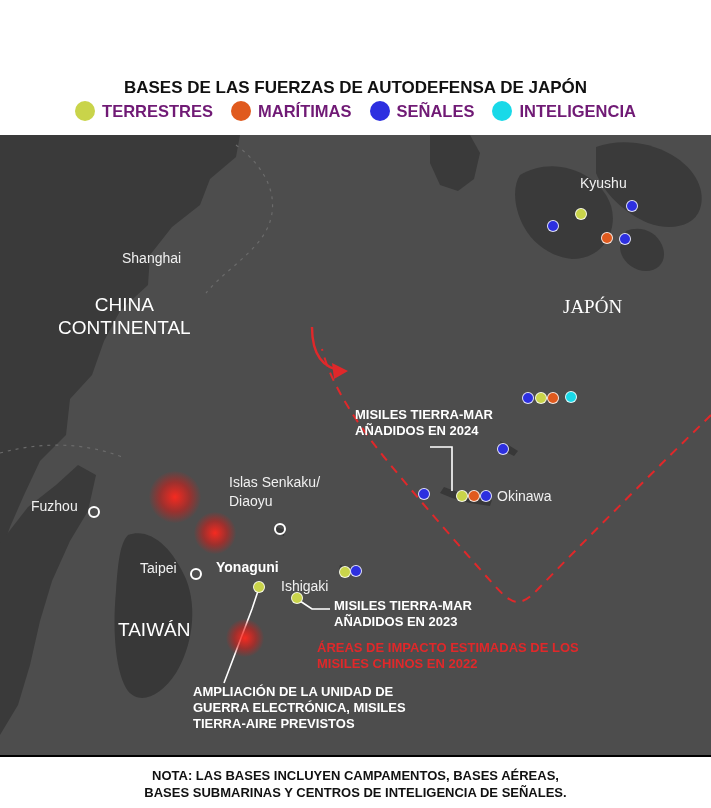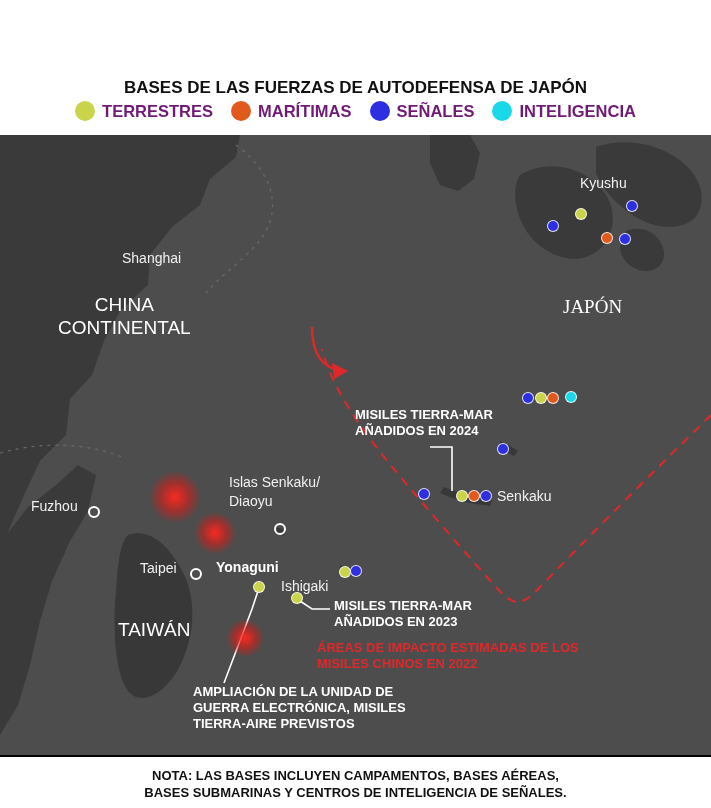--- a/index.html
+++ b/index.html
@@ -295,21 +295,21 @@
       <div class="plabel" style="left:122px; top:115px;">Shanghai</div>
       <div class="plabel big" style="left:58px; top:158px; white-space:pre-line; text-align:center;">CHINA
 CONTINENTAL</div>
       <div class="plabel" style="left:31px; top:363px;">Fuzhou</div>
       <div class="plabel" style="left:229px; top:338px; white-space:pre-line; line-height:19px;">Islas Senkaku/
 Diaoyu</div>
       <div class="plabel" style="left:140px; top:425px;">Taipei</div>
       <div class="plabel big" style="left:118px; top:483px;">TAIWÁN</div>
       <div class="plabel bold" style="left:216px; top:424px;">Yonaguni</div>
       <div class="plabel" style="left:281px; top:443px;">Ishigaki</div>
-      <div class="plabel" style="left:497px; top:353px;">Senkaku</div>
+      <div class="plabel" style="left:497px; top:353px;">Okinawa</div>
     </div>
 
     <div class="map-layer">
       <div class="anno" style="left:355px; top:272px;">MISILES TIERRA-MAR
 AÑADIDOS EN 2024</div>
       <div class="anno" style="left:334px; top:463px;">MISILES TIERRA-MAR
 AÑADIDOS EN 2023</div>
       <div class="anno red2" style="left:285px; top:505px;">ÁREAS DE IMPACTO ESTIMADAS DE LOS
 MISILES CHINOS EN 2022</div>
       <div class="anno" style="left:193px; top:549px;">AMPLIACIÓN DE LA UNIDAD DE

